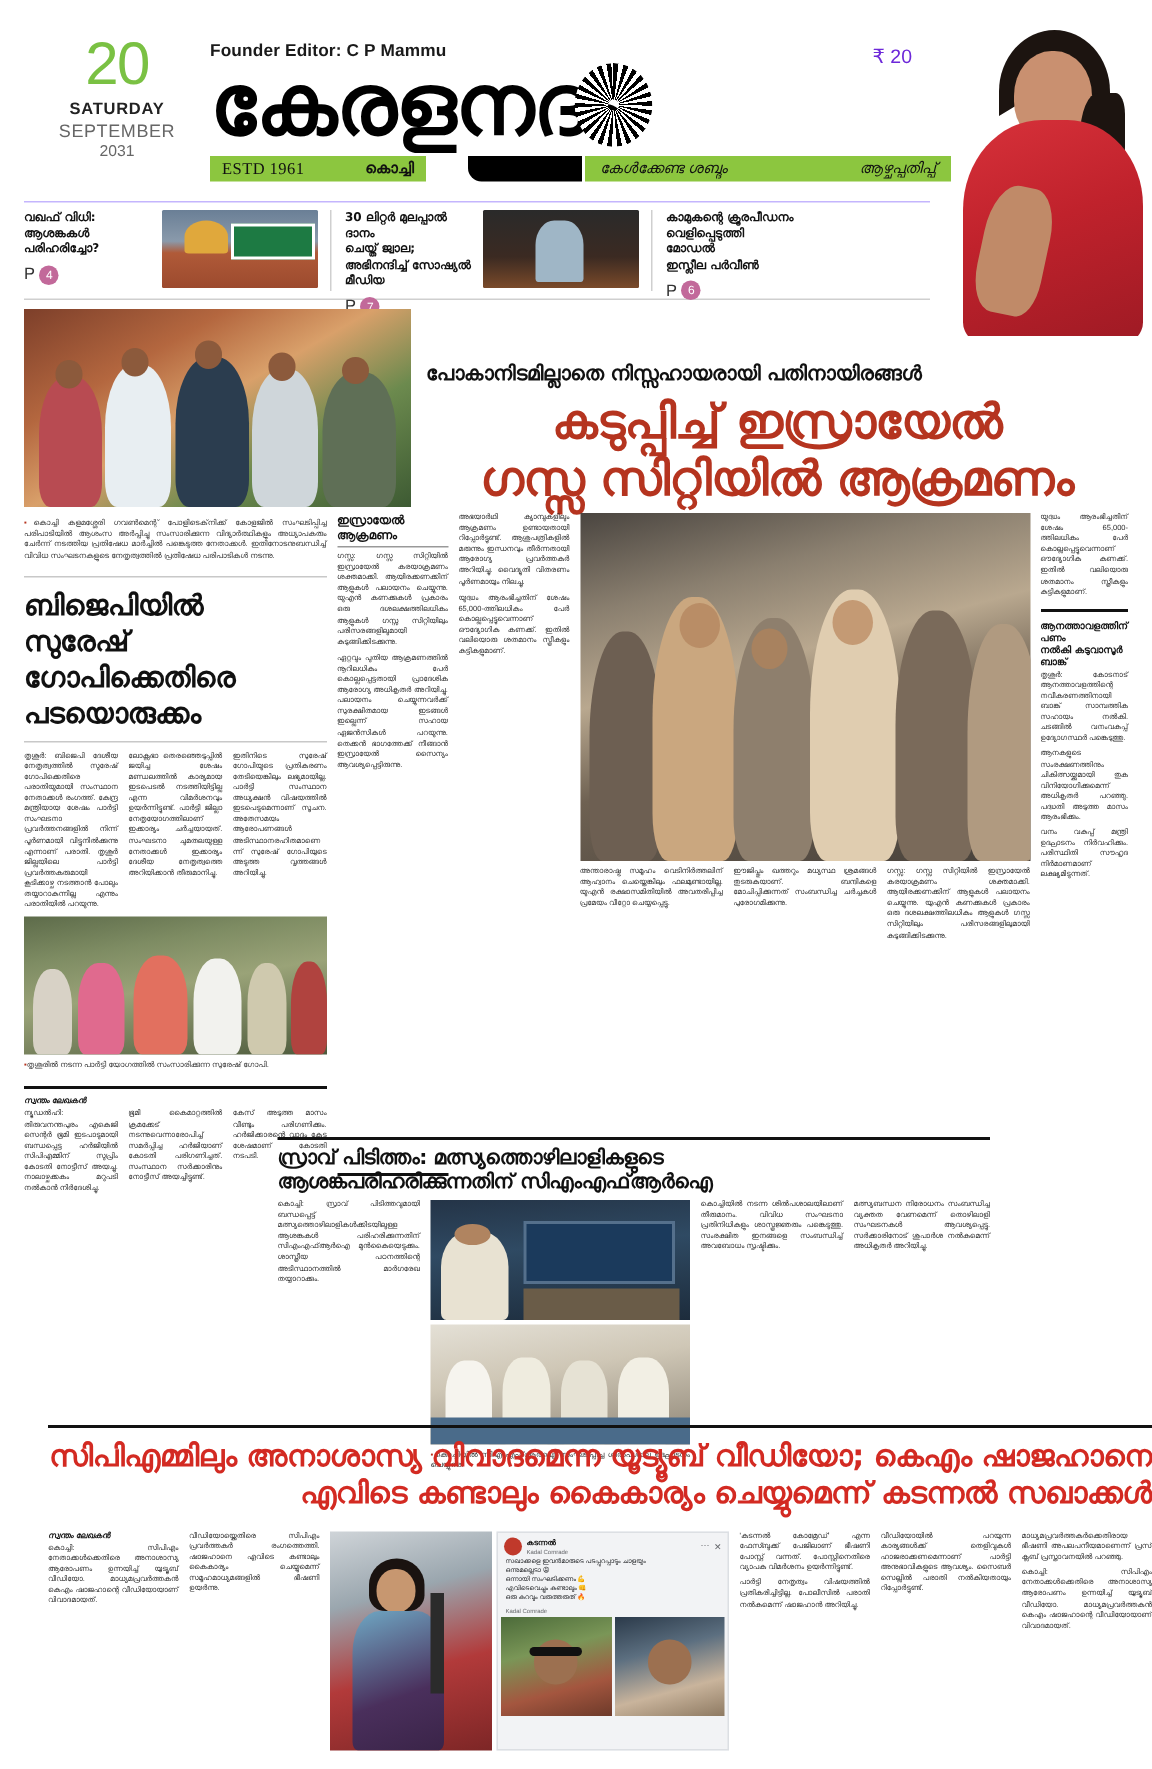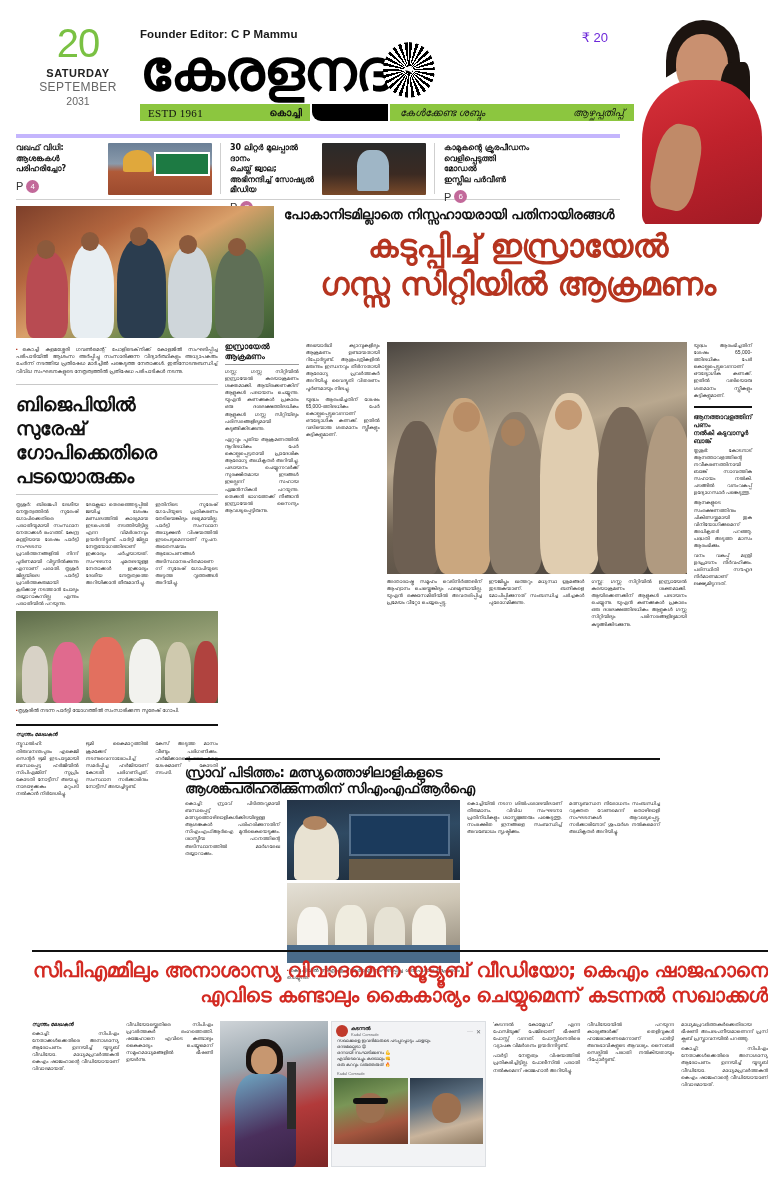--- a/index.html
+++ b/index.html
@@ -41,21 +41,21 @@
     background:
       repeating-conic-gradient(from 0deg at 50% 50%, #000 0deg 7deg, #fff 7deg 14deg);
     -webkit-mask-image: radial-gradient(circle at 50% 50%, transparent 0 9%, #000 10% 100%);
             mask-image: radial-gradient(circle at 50% 50%, transparent 0 9%, #000 10% 100%);
   }
   .strip-row { position: absolute; left: 140px; top: 104px; width: 494px; height: 17px; }
   .strip {
     position: absolute; height: 17px; background: #8cc63f;
     font-size: 10px; color: #111; display: flex; align-items: center;
   }
-  .strip-left { left: 0; width: 170px; padding: 0 8px; justify-content: space-between; }
+  .strip-left { left: 0; width: 144px; padding: 0 8px; justify-content: space-between; }
   .strip-estd { font-family: "Liberation Serif", serif; font-size: 11px; letter-spacing: .3px; }
   .strip-kochi { font-weight: 700; font-size: 10px; }
   .strip-right { left: 250px; width: 244px; padding: 0 10px; justify-content: space-between; font-style: italic; }
   .strip-hook {
     position: absolute; left: 172px; top: 0; width: 76px; height: 17px;
     background: #000; border-radius: 0 0 0 9px;
   }
   .lady {
     position: absolute; right: 0; top: 12px; width: 132px; height: 212px; overflow: hidden;
   }
@@ -78,21 +78,21 @@
     background: #1c1410; border-radius: 40% 20% 50% 10%;
   }
   .lady-arm {
     position: absolute; left: 18px; top: 112px; width: 44px; height: 86px;
     background: #c08a68; border-radius: 40% 36% 30% 34%; transform: rotate(12deg);
   }
 
   
   .teasers {
     display: flex; align-items: stretch; height: 66px;
-    margin: 2px 16px 0 16px; border-top: 4px solid #c4b5fd; border-bottom: 1px solid #cfcfcf;
+    margin: 2px 16px 0 16px; border-top: 1px solid #c4b5fd; border-bottom: 1px solid #cfcfcf;
     padding: 5px 0; position: relative; width: 604px;
   }
   .teaser { display: flex; align-items: flex-start; gap: 6px; padding-right: 8px; }
   .teaser + .teaser { border-left: 1px solid #cfcfcf; padding-left: 9px; }
   .teaser-txt { width: 86px; }
   .teaser-head {
     font-size: 8px; line-height: 10.5px; font-weight: 700; color: #111;
     font-family: "DejaVu Sans", sans-serif;
   }
   .teaser-pg { display: flex; align-items: center; gap: 3px; margin-top: 5px; }
@@ -111,21 +111,21 @@
     content: ""; position: absolute; left: 14%; top: 14%; width: 28%; height: 42%;
     background: #e0a83c; border-radius: 50% 50% 10% 10%;
   }
   .ti-jolie { background: linear-gradient(180deg,#2a2a2a 0%, #3b2a22 60%, #7a4a2a 100%); }
   .ti-jolie::after {
     content: ""; position: absolute; left: 34%; top: 14%; width: 30%; height: 78%;
     background: #9fb6c6; border-radius: 40% 40% 6% 6%;
   }
 
   
-  .hero { display: flex; margin: 6px 16px 0 16px; width: 736px; }
+  .hero { display: flex; margin: 6px 16px 0 16px; width: 736px; align-items: flex-end; }
   .hero-photo {
     width: 258px; height: 132px; position: relative; overflow: hidden;
     background: linear-gradient(150deg,#7d3f2a 0%, #b4673f 28%, #d9a06a 48%, #6c8a4e 70%, #3d5a33 100%);
   }
   .hp-fig { position: absolute; border-radius: 44% 44% 18% 18%; }
   .hp1 { left: 4%;  top: 34%; width: 16%; height: 66%; background: #b84b52; }
   .hp2 { left: 21%; top: 28%; width: 17%; height: 72%; background: #e8eef2; }
   .hp3 { left: 39%; top: 24%; width: 19%; height: 76%; background: #2b3d4f; }
   .hp4 { left: 59%; top: 30%; width: 17%; height: 70%; background: #cfd6da; }
   .hp5 { left: 77%; top: 32%; width: 19%; height: 68%; background: #5f6f56; }

